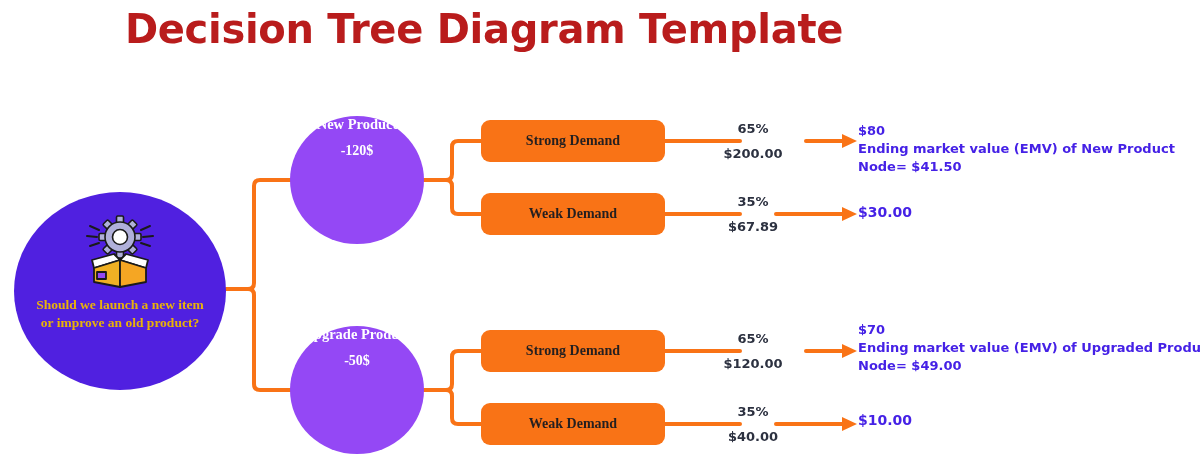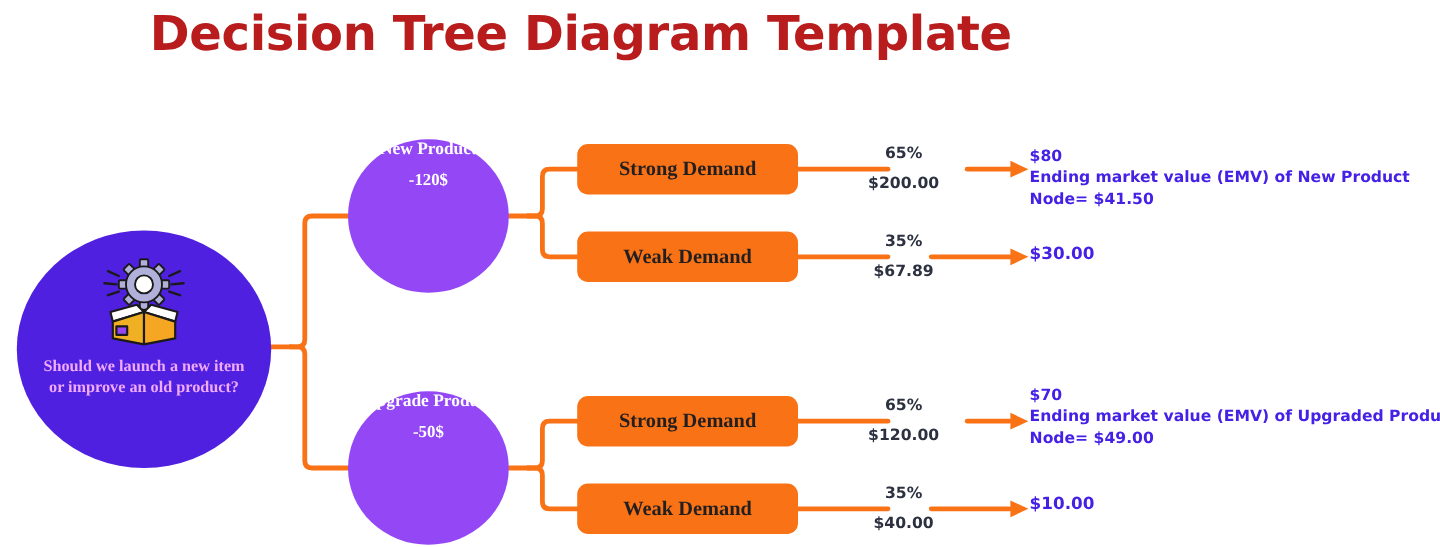--- a/index.html
+++ b/index.html
@@ -45,21 +45,21 @@
     flex-direction: column;
     align-items: center;
     justify-content: flex-start;
     padding-top: 22px;
   }
   #root-icon { width: 96px; height: 74px; display:block; }
   #root-label {
     margin-top: 8px;
     width: 170px;
     text-align: center;
-    color: #f0abfc;
+    color: #eab308;
     font-family: "Liberation Serif", serif;
     font-weight: bold;
     font-size: 13.5px;
     line-height: 1.32;
   }
 
   
   .decision-node {
     position: absolute;
     width: 134px; height: 128px;
@@ -83,21 +83,21 @@
     position: absolute;
     width: 184px; height: 42px;
     background: #f97316;
     border-radius: 9px;
     display: flex;
     align-items: center;
     justify-content: center;
     color: #231f20;
     font-family: "Liberation Serif", serif;
     font-weight: bold;
-    font-size: 17px;
+    font-size: 14px;
   }
   #box-new-strong      { left: 481px; top: 120px; }
   #box-new-weak        { left: 481px; top: 193px; }
   #box-upgrade-strong  { left: 481px; top: 330px; }
   #box-upgrade-weak    { left: 481px; top: 403px; }
 
   
   .wire-label {
     position: absolute;
     width: 110px;

